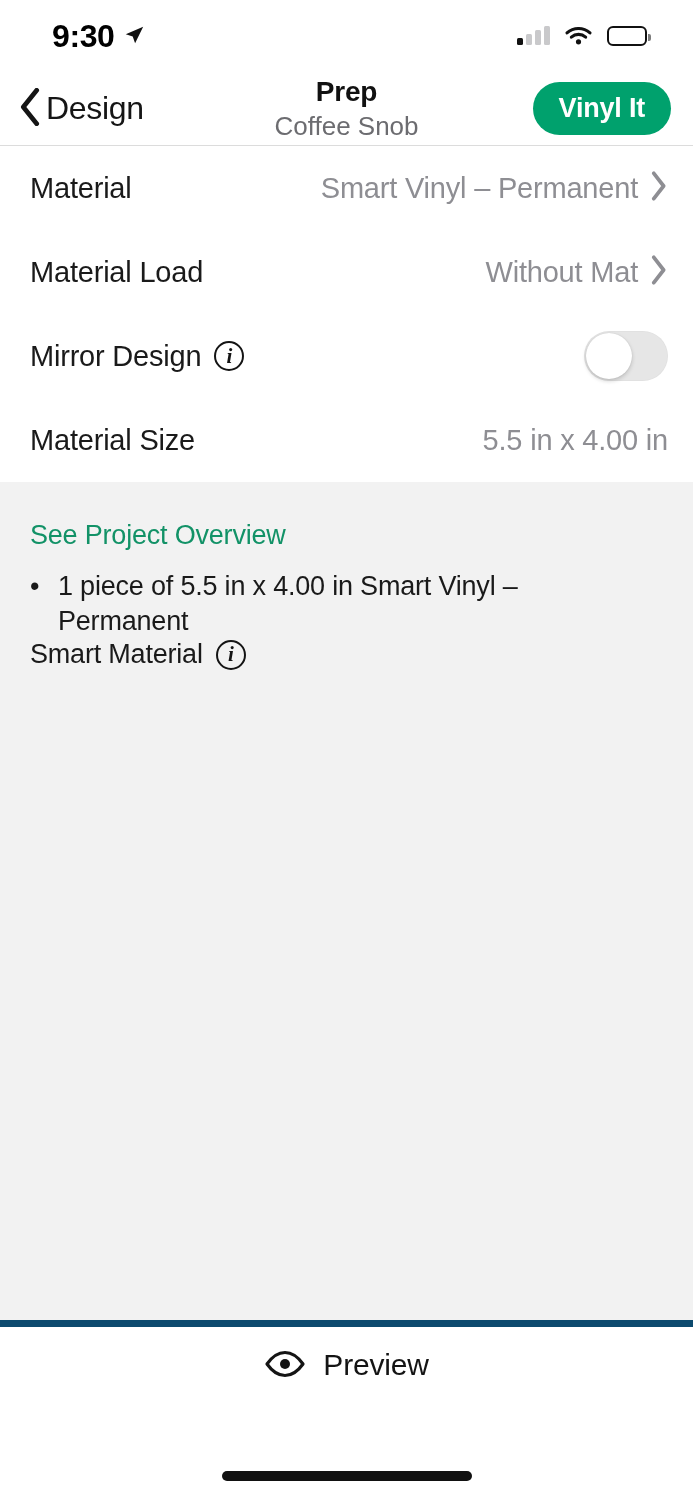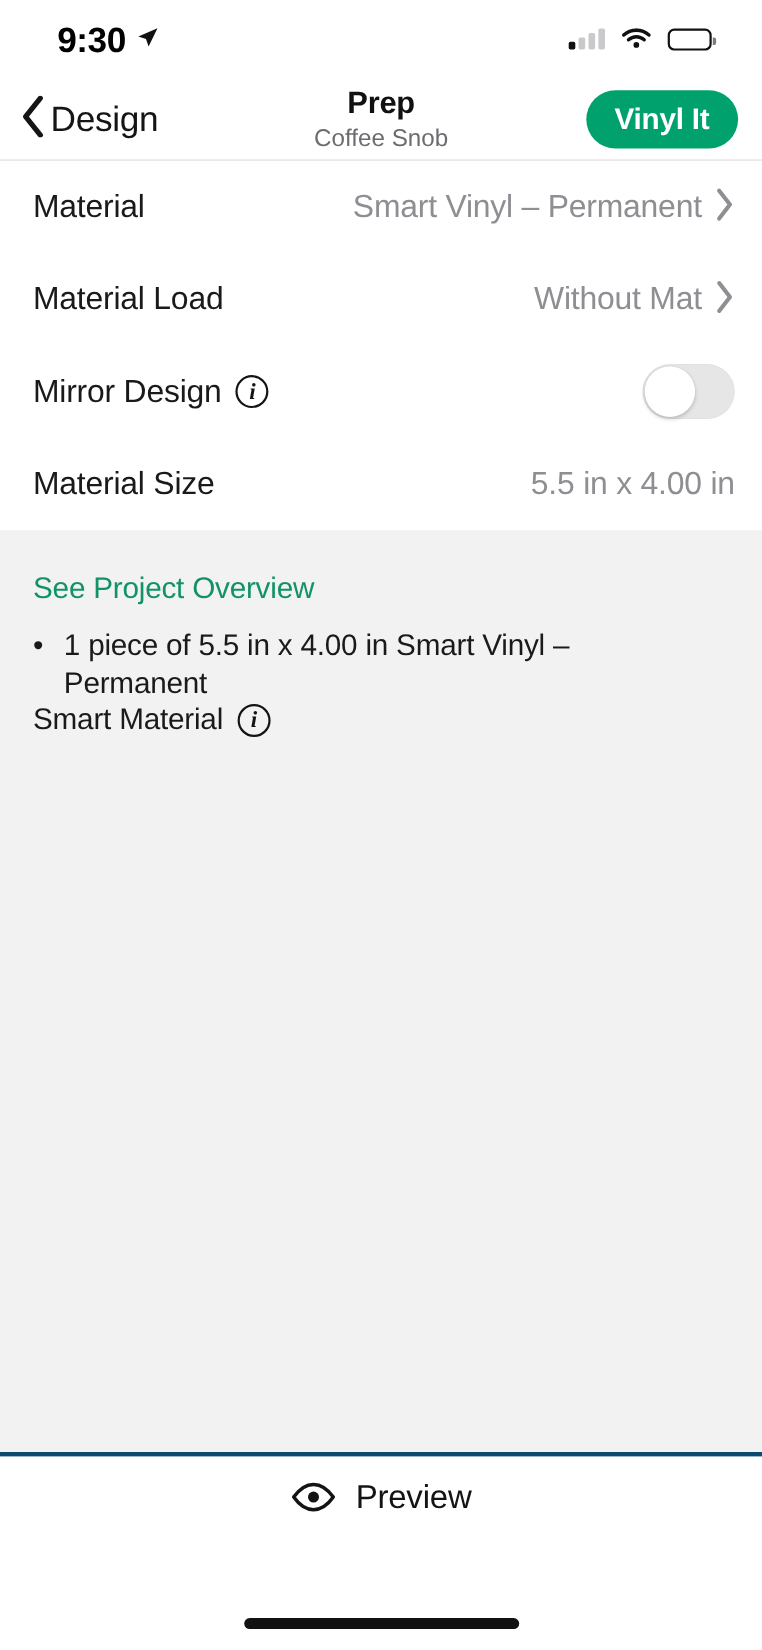--- a/index.html
+++ b/index.html
@@ -137,21 +137,21 @@
     pointer-events: none;
   }
   .nav-title {
     font-size: 28px;
     font-weight: 700;
     color: #111111;
     line-height: 1.1;
     letter-spacing: -0.2px;
   }
   .nav-subtitle {
-    font-size: 22px;
+    font-size: 26px;
     color: #6c6c70;
     margin-top: 4px;
     line-height: 1.1;
   }
   .make-it-btn {
     margin-left: auto;
     background: #00a16d;
     color: #ffffff;
     font-size: 27px;
     font-weight: 700;
@@ -286,21 +286,21 @@
     font-size: 27px;
     color: #1a1a1a;
     letter-spacing: -0.2px;
   }
 
   
   .bottom-bar {
     flex: 0 0 132px;
     height: 132px;
     background: #ffffff;
-    border-top: 4px solid #0c4a6e;
+    border-top: 7px solid #0c4a6e;
     display: flex;
     align-items: flex-start;
     justify-content: center;
     padding-top: 20px;
     box-sizing: border-box;
   }
   .preview-btn {
     display: flex;
     align-items: center;
     gap: 17px;

